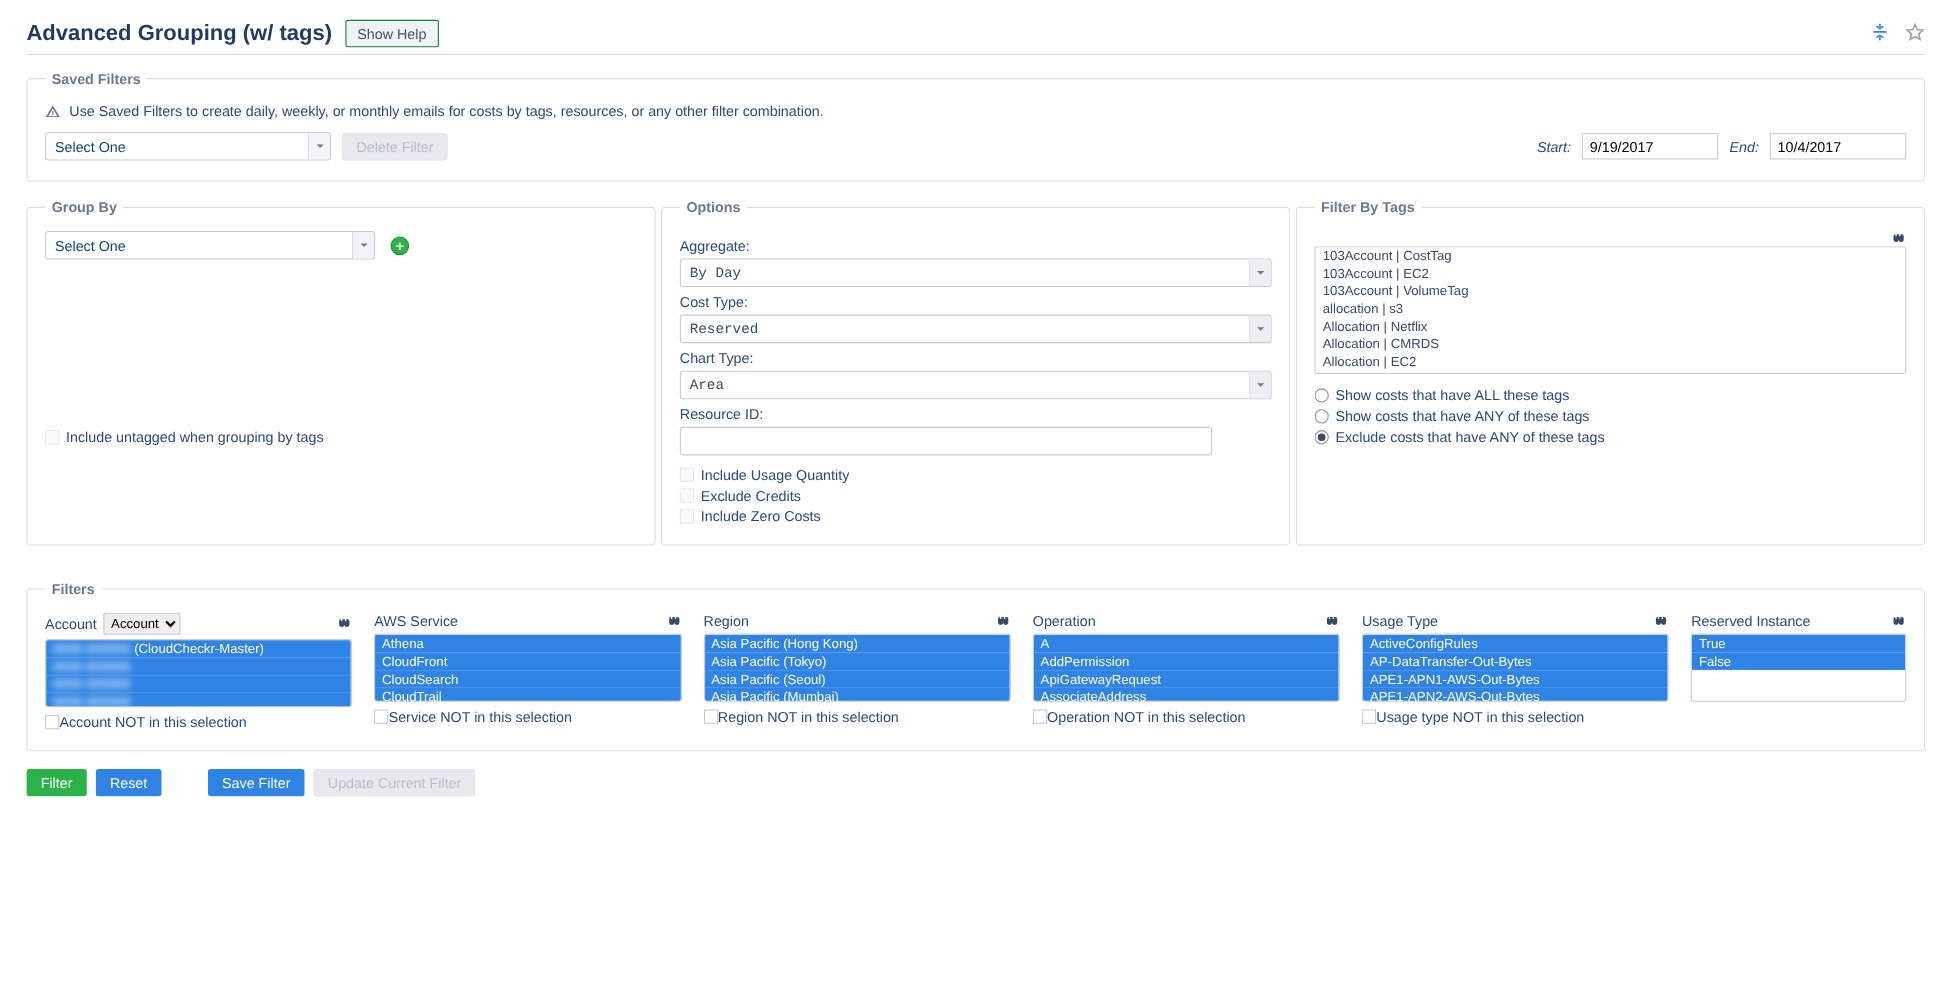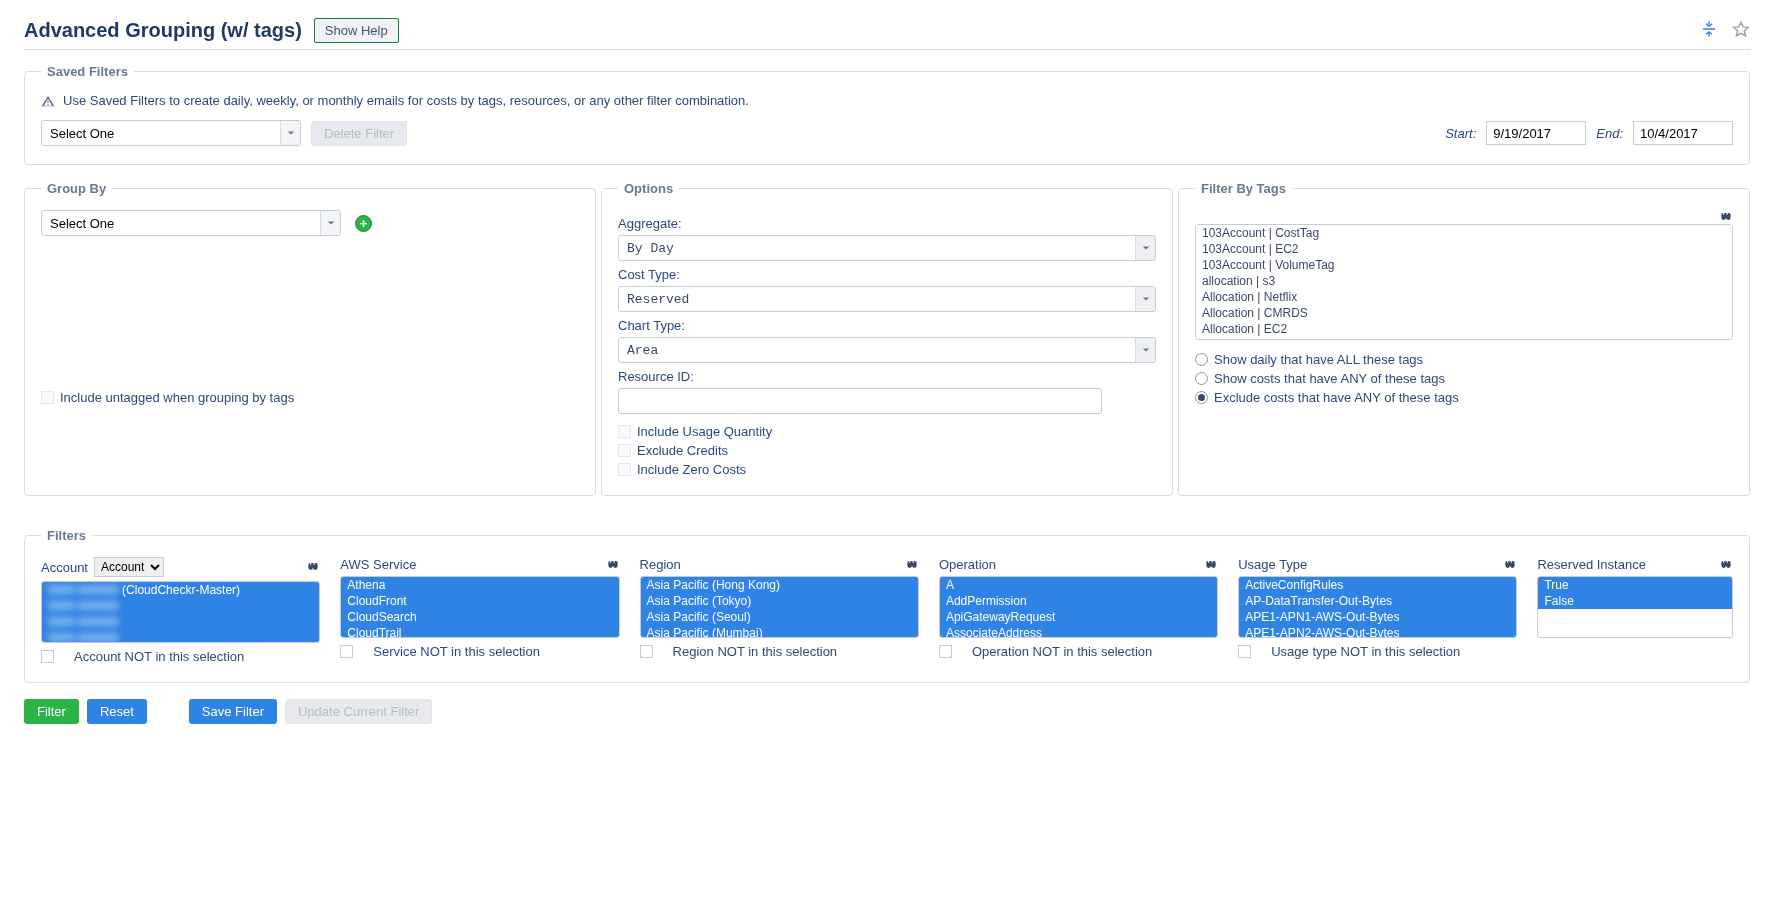--- a/index.html
+++ b/index.html
@@ -75,21 +75,21 @@
     align-items: center;
     border: 1px solid #c7ccd4;
     border-radius: 3px;
     background: #fff;
     height: 26px;
     min-width: 260px;
     padding: 0 8px;
     position: relative;
     cursor: pointer;
   }
-  .combo .combo-text { flex: 1; color: #000000; font-size: 13px; }
+  .combo .combo-text { flex: 1; color: #0c4a6e; font-size: 13px; }
   .combo .combo-arrow {
     background: #f3f4f8;
     border-left: 1px solid #d9dde2;
     width: 20px; height: 100%;
     display: flex; align-items: center; justify-content: center;
     margin-right: -8px;
     border-top-right-radius: 3px;
     border-bottom-right-radius: 3px;
   }
   .combo .combo-arrow svg { width: 8px; height: 8px; }
@@ -110,21 +110,21 @@
   }
   .btn-green { background: #2bb34a; }
   .btn-blue  { background: #2f83e4; }
 
   .date-label { color: #2b4a78; font-size: 13px; font-style: italic; }
   .date-input {
     border: 1px solid #c7ccd4;
     height: 24px;
     padding: 0 6px;
     font-size: 13px;
-    width: 100px;
+    width: 124px;
     text-align: left;
   }
 
   .three-col {
     display: flex;
     gap: 5px;
     margin-bottom: 16px;
   }
   .three-col > fieldset { flex: 1 1 0; min-width: 0; }
 
@@ -241,21 +241,21 @@
   }
   .filter-head .fh-left { display: flex; align-items: center; gap: 6px; }
   .mini-select {
     height: 20px;
     border: 1px solid #c7ccd4;
     font-size: 12px;
     padding: 0 2px;
   }
   .binoc { width: 14px; height: 14px; cursor: pointer; flex-shrink: 0; margin-left: 8px; }
   .not-row {
-    display: flex; align-items: center; gap: 20px;
+    display: flex; align-items: center; gap: 0;
     color: #2b4a78; margin-top: 6px; font-size: 13px;
   }
 
   .blur { filter: blur(3px); }
 
   .action-bar { display: flex; align-items: center; gap: 8px; margin-top: 10px; }
   .action-spacer { width: 26px; display: inline-block; }
 
 </style>
 </head>
@@ -399,21 +399,21 @@
         <div class="li-item">103Account | VolumeTag</div>
         <div class="li-item">allocation | s3</div>
         <div class="li-item">Allocation | Netflix</div>
         <div class="li-item">Allocation | CMRDS</div>
         <div class="li-item">Allocation | EC2</div>
         <div class="li-item">Allocation | RDS</div>
       </div>
     <div style="height:8px"></div>
     <div class="radio-row">
       <span class="radio-outer"></span>
-      <span>Show daily that have ALL these tags</span>
+      <span>Show costs that have ALL these tags</span>
     </div>
     <div class="radio-row">
       <span class="radio-outer"></span>
       <span>Show costs that have ANY of these tags</span>
     </div>
     <div class="radio-row">
       <span class="radio-outer checked"></span>
       <span>Exclude costs that have ANY of these tags</span>
     </div>
   </fieldset>

